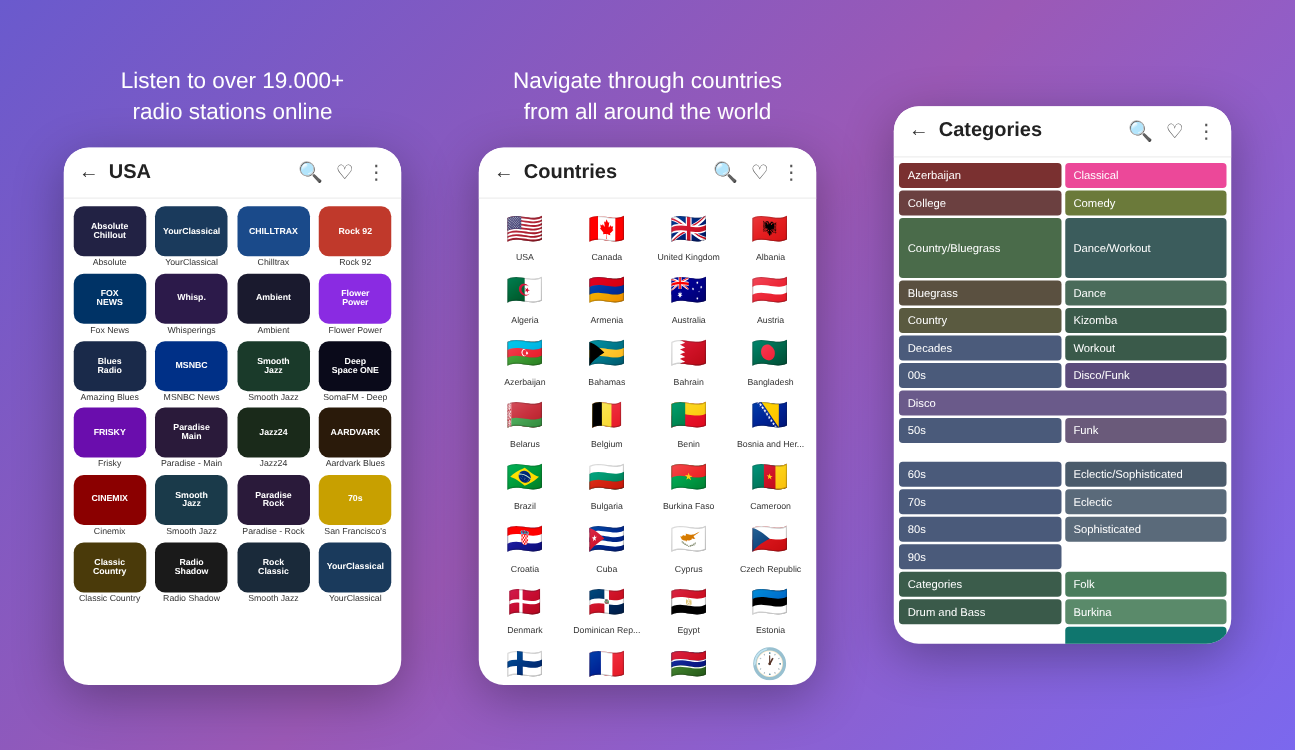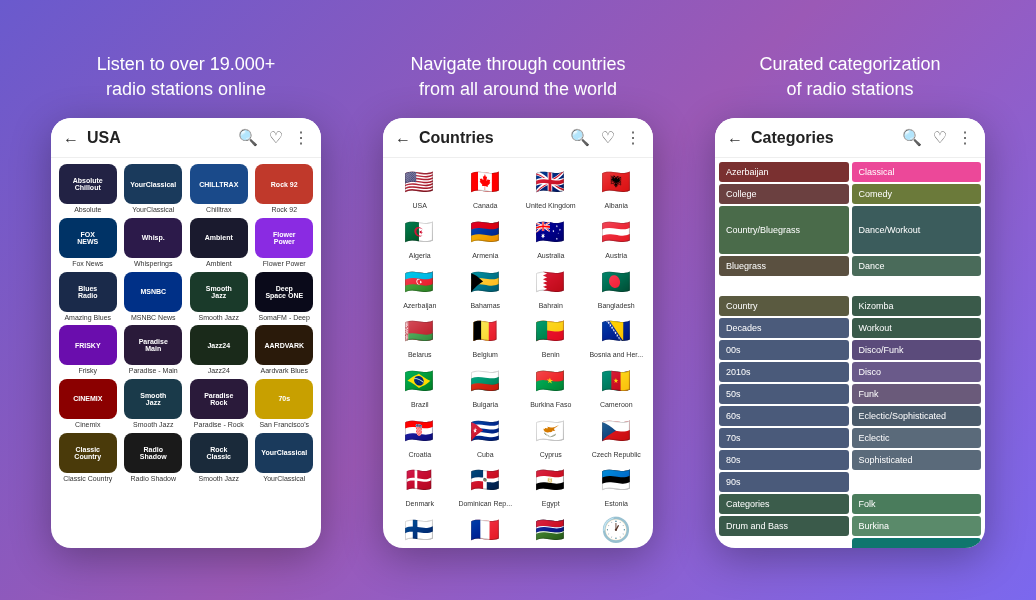--- a/index.html
+++ b/index.html
@@ -418,22 +418,20 @@
           </div>
           <div class="country-item">
             <div class="flag-icon">🕐</div>
           </div>
         </div>
     </div>
   </div>
 </div>
 
 <div class="panel">
-  <div class="panel-title" style="white-space:pre-line;">Curated categorization
-of radio stations</div>
   <div class="phone-frame">
     <div class="phone-header">
       <span class="back-arrow">←</span>
       <span class="header-title">Categories</span>
       <div class="header-icons">
         <span>🔍</span>
         <span>♡</span>
         <span>⋮</span>
       </div>
     </div>
@@ -444,41 +442,40 @@
             <div style="flex: 1 1 0%; background: #ec4899; color: white; border-radius: 3px; padding: 5px 7px; font-size: 9px; font-weight: 500; min-height: 20px; display: flex; align-items: center;">Classical</div>
           </div>
           <div style="display: flex; gap: 3px; margin-bottom: 2px;">
             <div style="flex: 1 1 0%; background: rgb(107, 64, 64); color: white; border-radius: 3px; padding: 5px 7px; font-size: 9px; font-weight: 500; min-height: 20px; display: flex; align-items: center;">College</div>
             <div style="flex: 1 1 0%; background: rgb(107, 122, 58); color: white; border-radius: 3px; padding: 5px 7px; font-size: 9px; font-weight: 500; min-height: 20px; display: flex; align-items: center;">Comedy</div>
           </div>
           <div style="display: flex; gap: 3px; margin-bottom: 2px;">
             <div style="flex: 1 1 0%; background: rgb(74, 107, 74); color: white; border-radius: 3px; padding: 19px 7px; font-size: 9px; font-weight: 500; min-height: 20px; display: flex; align-items: center;">Country/Bluegrass</div>
             <div style="flex: 1 1 0%; background: rgb(59, 92, 92); color: white; border-radius: 3px; padding: 5px 7px; font-size: 9px; font-weight: 500; min-height: 20px; display: flex; align-items: center;">Dance/Workout</div>
           </div>
-          <div style="display: flex; gap: 3px; margin-bottom: 20px;">
+          <div style="display: flex; gap: 3px; margin-bottom: 2px;">
             <div style="flex: 1 1 0%; background: rgb(90, 80, 64); color: white; border-radius: 3px; padding: 5px 7px; font-size: 9px; font-weight: 500; min-height: 20px; display: flex; align-items: center;">Bluegrass</div>
             <div style="flex: 1 1 0%; background: rgb(74, 107, 90); color: white; border-radius: 3px; padding: 5px 7px; font-size: 9px; font-weight: 500; min-height: 20px; display: flex; align-items: center;">Dance</div>
           </div>
           <div style="display: flex; gap: 3px; margin-bottom: 2px;">
             <div style="flex: 1 1 0%; background: rgb(90, 90, 64); color: white; border-radius: 3px; padding: 5px 7px; font-size: 9px; font-weight: 500; min-height: 20px; display: flex; align-items: center;">Country</div>
             <div style="flex: 1 1 0%; background: rgb(58, 90, 74); color: white; border-radius: 3px; padding: 5px 7px; font-size: 9px; font-weight: 500; min-height: 20px; display: flex; align-items: center;">Kizomba</div>
           </div>
           <div style="display: flex; gap: 3px; margin-bottom: 2px;">
             <div style="flex: 1 1 0%; background: rgb(75, 91, 123); color: white; border-radius: 3px; padding: 5px 7px; font-size: 9px; font-weight: 500; min-height: 20px; display: flex; align-items: center;">Decades</div>
             <div style="flex: 1 1 0%; background: rgb(58, 90, 74); color: white; border-radius: 3px; padding: 5px 7px; font-size: 9px; font-weight: 500; min-height: 20px; display: flex; align-items: center;">Workout</div>
           </div>
           <div style="display: flex; gap: 3px; margin-bottom: 2px;">
             <div style="flex: 1 1 0%; background: rgb(74, 90, 122); color: white; border-radius: 3px; padding: 5px 7px; font-size: 9px; font-weight: 500; min-height: 20px; display: flex; align-items: center;">00s</div>
             <div style="flex: 1 1 0%; background: rgb(91, 75, 123); color: white; border-radius: 3px; padding: 5px 7px; font-size: 9px; font-weight: 500; min-height: 20px; display: flex; align-items: center;">Disco/Funk</div>
           </div>
           <div style="display: flex; gap: 3px; margin-bottom: 2px;">
-            <div style="flex: 1 1 0%; background: rgb(74, 90, 122); color: white; border-radius: 3px; padding: 5px 7px; font-size: 9px; font-weight: 500; min-height: 20px; display: flex; align-items: center;">2010s</div>
             <div style="flex: 1 1 0%; background: rgb(106, 90, 138); color: white; border-radius: 3px; padding: 5px 7px; font-size: 9px; font-weight: 500; min-height: 20px; display: flex; align-items: center;">Disco</div>
           </div>
-          <div style="display: flex; gap: 3px; margin-bottom: 2px;">
+          <div style="display: flex; gap: 3px; margin-bottom: 15px;">
             <div style="flex: 1 1 0%; background: rgb(74, 90, 122); color: white; border-radius: 3px; padding: 5px 7px; font-size: 9px; font-weight: 500; min-height: 20px; display: flex; align-items: center;">50s</div>
             <div style="flex: 1 1 0%; background: rgb(106, 90, 122); color: white; border-radius: 3px; padding: 5px 7px; font-size: 9px; font-weight: 500; min-height: 20px; display: flex; align-items: center;">Funk</div>
           </div>
           <div style="display: flex; gap: 3px; margin-bottom: 2px;">
             <div style="flex: 1 1 0%; background: rgb(74, 90, 122); color: white; border-radius: 3px; padding: 5px 7px; font-size: 9px; font-weight: 500; min-height: 20px; display: flex; align-items: center;">60s</div>
             <div style="flex: 1 1 0%; background: rgb(75, 91, 107); color: white; border-radius: 3px; padding: 5px 7px; font-size: 9px; font-weight: 500; min-height: 20px; display: flex; align-items: center;">Eclectic/Sophisticated</div>
           </div>
           <div style="display: flex; gap: 3px; margin-bottom: 2px;">
             <div style="flex: 1 1 0%; background: rgb(74, 90, 122); color: white; border-radius: 3px; padding: 5px 7px; font-size: 9px; font-weight: 500; min-height: 20px; display: flex; align-items: center;">70s</div>
             <div style="flex: 1 1 0%; background: rgb(90, 106, 122); color: white; border-radius: 3px; padding: 5px 7px; font-size: 9px; font-weight: 500; min-height: 20px; display: flex; align-items: center;">Eclectic</div>

